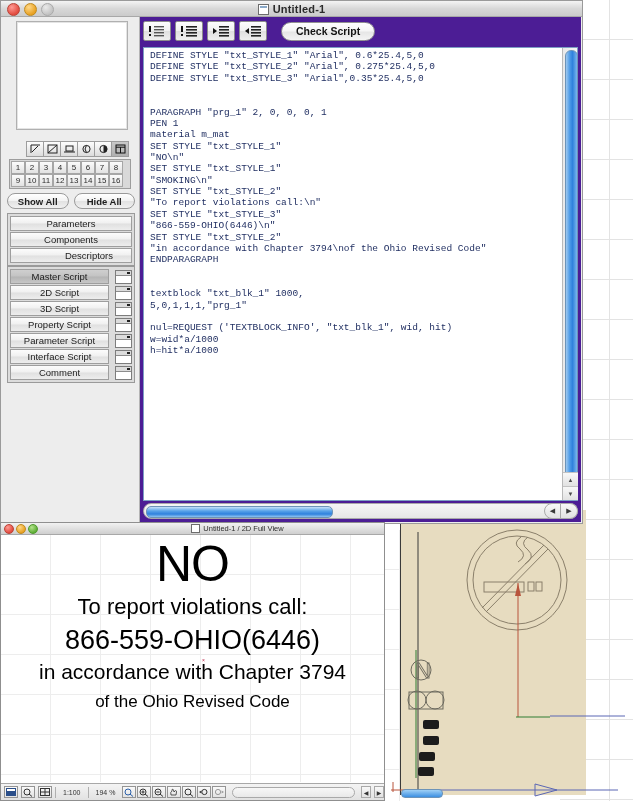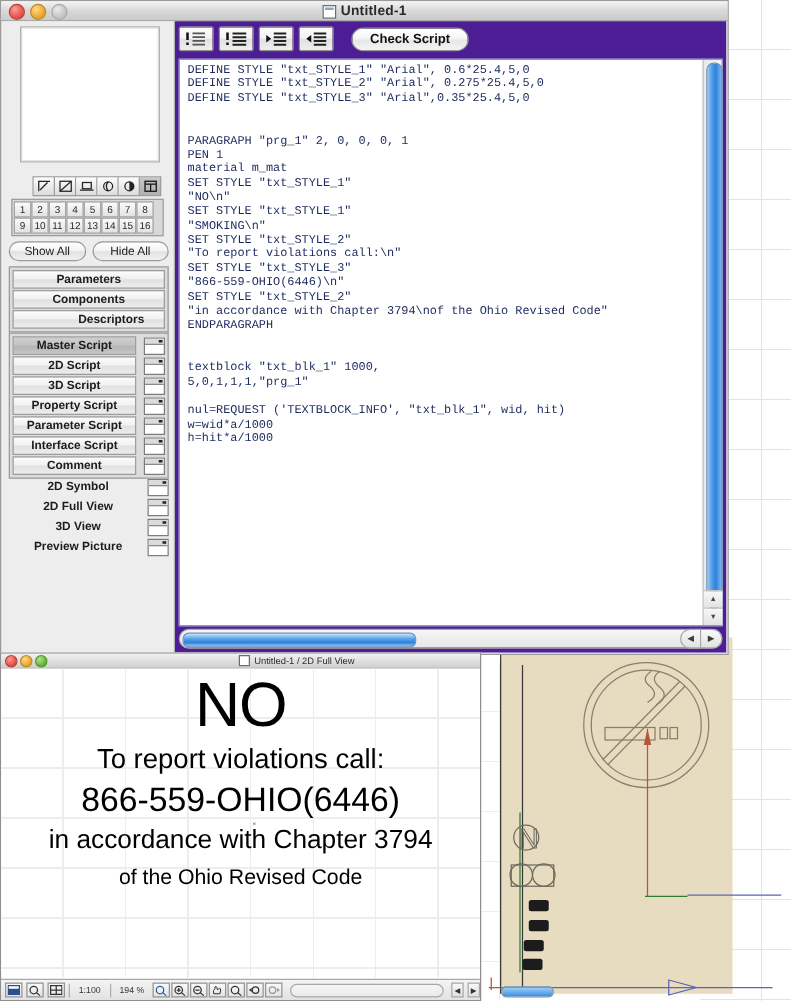--- a/index.html
+++ b/index.html
@@ -97,35 +97,35 @@
     font-size:8px;color:#2c2c2c;display:flex;align-items:center;justify-content:center;
     box-sizing:border-box;
   }
 
   
   #showhide{position:absolute;left:5px;top:176px;width:128px;display:flex;gap:5px;}
   .pill{
     flex:1;height:16px;border-radius:9px;
     border:1px solid #9a9a9a;
     background:linear-gradient(to bottom,#ffffff 0%,#f3f3f3 48%,#e2e2e2 52%,#f0f0f0 100%);
-    font-size:9.5px;font-weight:normal;color:#1d1d1d;
+    font-size:9.5px;font-weight:bold;color:#1d1d1d;
     display:flex;align-items:center;justify-content:center;
     box-sizing:border-box;
   }
 
   .group-box{
     position:absolute;left:5px;width:128px;
     border:1px solid #9a9a9a;background:#dcdcdc;
     padding:2px;box-sizing:border-box;
   }
   .lp-btn{
     height:15px;margin-bottom:1px;
     border:1px solid #9e9e9e;
     background:linear-gradient(to bottom,#fcfcfc 0%,#f0f0f0 48%,#e0e0e0 52%,#ededed 100%);
-    font-size:9.5px;font-weight:bold;color:#1c1c1c;
+    font-size:9.5px;font-weight:normal;color:#1c1c1c;
     display:flex;align-items:center;justify-content:center;
     box-sizing:border-box;
   }
   .lp-btn:last-child{margin-bottom:0;padding-left:36px;}
   .lp-btn.selected{
     background:linear-gradient(to bottom,#cfcfcf 0%,#c3c3c3 48%,#b4b4b4 52%,#c6c6c6 100%);
   }
 
   #grp-top{top:196px;}
   #grp-scripts{top:249px;}
@@ -478,38 +478,20 @@
       <div class="script-row">
         <div class="lp-btn">Interface Script</div>
         <div class="win-icon"></div>
       </div>
       <div class="script-row">
         <div class="lp-btn">Comment</div>
         <div class="win-icon"></div>
       </div>
     </div>
 
-    <div id="views-list">
-      <div class="view-row">
-        <span class="view-label">2D Symbol</span>
-        <div class="win-icon"></div>
-      </div>
-      <div class="view-row">
-        <span class="view-label">2D Full View</span>
-        <div class="win-icon"></div>
-      </div>
-      <div class="view-row">
-        <span class="view-label">3D View</span>
-        <div class="win-icon"></div>
-      </div>
-      <div class="view-row">
-        <span class="view-label">Preview Picture</span>
-        <div class="win-icon"></div>
-      </div>
-    </div>
   </div>
 
   <div id="editor-area">
 
     <div id="toolbar">
       <div class="tb-btn">
         <svg width="18" height="12" viewBox="0 0 18 12">
           <rect x="1" y="1" width="2" height="6" fill="#111"></rect>
             <rect x="1" y="9" width="2" height="2" fill="#111"></rect>
           <g fill="#555">

